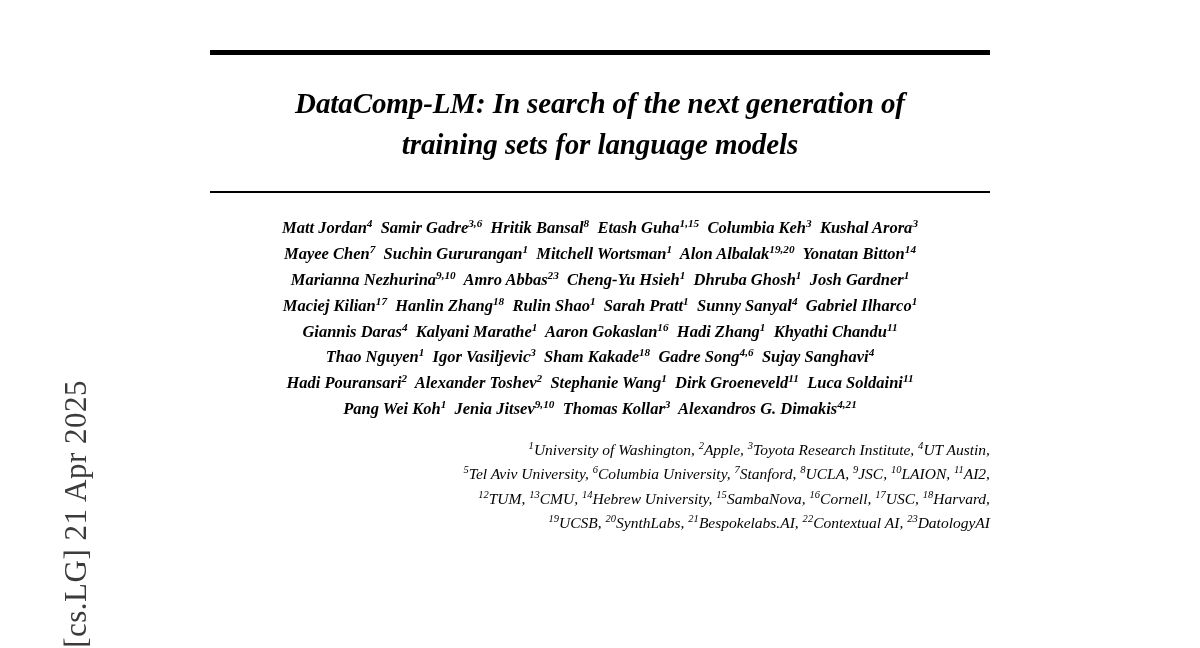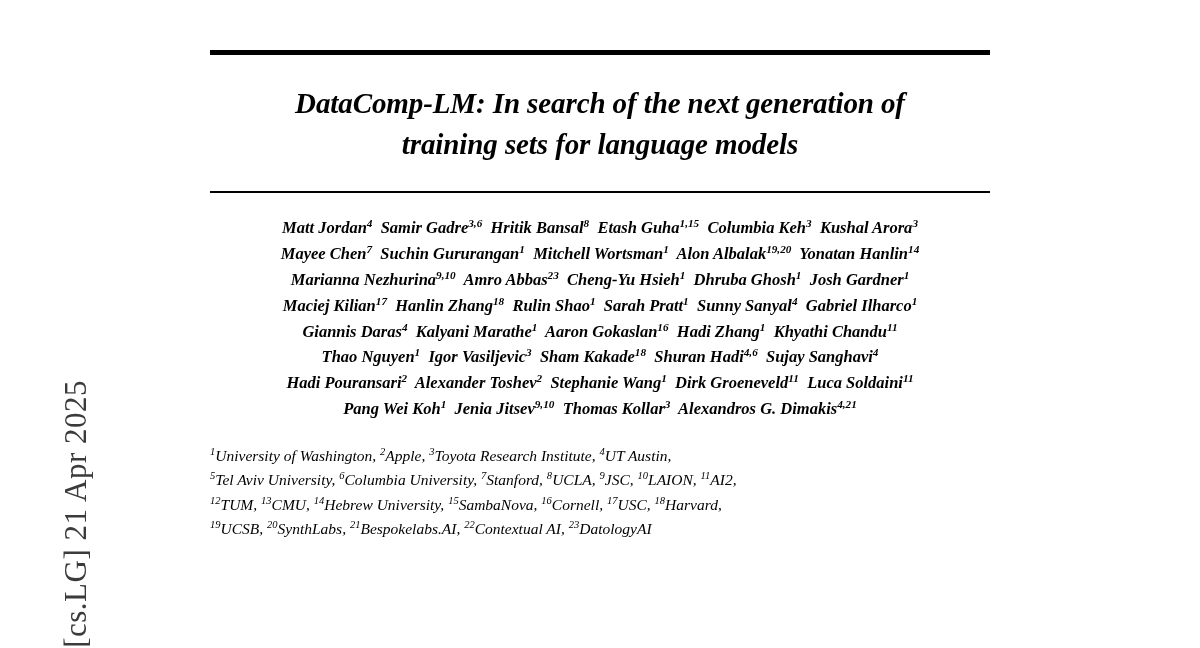--- a/index.html
+++ b/index.html
@@ -73,22 +73,22 @@
   .authors .ln {
     white-space: nowrap;
   }
   sup {
     font-size: 0.68em;
     font-weight: bold;
     vertical-align: super;
     line-height: 0;
   }
   .affiliations {
-    margin-top: 22px;
-    text-align: left;
+    margin-top: 16px;
+    text-align: right;
     font-size: 15.5px;
     font-weight: normal;
     line-height: 1.58;
   }
   .affiliations sup {
     font-weight: normal;
   }
 </style>
 </head>
 <body>
@@ -103,25 +103,25 @@
 
   <div class="title">
     <div>DataComp-LM: In search of the next generation of</div>
     <div>training sets for language models</div>
   </div>
 
   <div class="rule-bottom"></div>
 
   <div class="authors">
       <div class="ln"><span>Matt Jordan</span><sup>4</sup>&nbsp; <span>Samir Gadre</span><sup>3,6</sup>&nbsp; <span>Hritik Bansal</span><sup>8</sup>&nbsp; <span>Etash Guha</span><sup>1,15</sup>&nbsp; <span>Columbia Keh</span><sup>3</sup>&nbsp; <span>Kushal Arora</span><sup>3</sup></div>
-      <div class="ln"><span>Mayee Chen</span><sup>7</sup>&nbsp; <span>Suchin Gururangan</span><sup>1</sup>&nbsp; <span>Mitchell Wortsman</span><sup>1</sup>&nbsp; <span>Alon Albalak</span><sup>19,20</sup>&nbsp; <span>Yonatan Hanlin</span><sup>14</sup></div>
+      <div class="ln"><span>Mayee Chen</span><sup>7</sup>&nbsp; <span>Suchin Gururangan</span><sup>1</sup>&nbsp; <span>Mitchell Wortsman</span><sup>1</sup>&nbsp; <span>Alon Albalak</span><sup>19,20</sup>&nbsp; <span>Yonatan Bitton</span><sup>14</sup></div>
       <div class="ln"><span>Marianna Nezhurina</span><sup>9,10</sup>&nbsp; <span>Amro Abbas</span><sup>23</sup>&nbsp; <span>Cheng-Yu Hsieh</span><sup>1</sup>&nbsp; <span>Dhruba Ghosh</span><sup>1</sup>&nbsp; <span>Josh Gardner</span><sup>1</sup></div>
       <div class="ln"><span>Maciej Kilian</span><sup>17</sup>&nbsp; <span>Hanlin Zhang</span><sup>18</sup>&nbsp; <span>Rulin Shao</span><sup>1</sup>&nbsp; <span>Sarah Pratt</span><sup>1</sup>&nbsp; <span>Sunny Sanyal</span><sup>4</sup>&nbsp; <span>Gabriel Ilharco</span><sup>1</sup></div>
       <div class="ln"><span>Giannis Daras</span><sup>4</sup>&nbsp; <span>Kalyani Marathe</span><sup>1</sup>&nbsp; <span>Aaron Gokaslan</span><sup>16</sup>&nbsp; <span>Hadi Zhang</span><sup>1</sup>&nbsp; <span>Khyathi Chandu</span><sup>11</sup></div>
-      <div class="ln"><span>Thao Nguyen</span><sup>1</sup>&nbsp; <span>Igor Vasiljevic</span><sup>3</sup>&nbsp; <span>Sham Kakade</span><sup>18</sup>&nbsp; <span>Shuran Hadi</span><sup>4,6</sup>&nbsp; <span>Sujay Sanghavi</span><sup>4</sup></div>
+      <div class="ln"><span>Thao Nguyen</span><sup>1</sup>&nbsp; <span>Igor Vasiljevic</span><sup>3</sup>&nbsp; <span>Sham Kakade</span><sup>18</sup>&nbsp; <span>Gadre Song</span><sup>4,6</sup>&nbsp; <span>Sujay Sanghavi</span><sup>4</sup></div>
       <div class="ln"><span>Hadi Pouransari</span><sup>2</sup>&nbsp; <span>Alexander Toshev</span><sup>2</sup>&nbsp; <span>Stephanie Wang</span><sup>1</sup>&nbsp; <span>Dirk Groeneveld</span><sup>11</sup>&nbsp; <span>Luca Soldaini</span><sup>11</sup></div>
       <div class="ln"><span>Pang Wei Koh</span><sup>1</sup>&nbsp; <span>Jenia Jitsev</span><sup>9,10</sup>&nbsp; <span>Thomas Kollar</span><sup>3</sup>&nbsp; <span>Alexandros G. Dimakis</span><sup>4,21</sup></div>
     </div>
 
   <div class="affiliations">
       <div class="ln"><sup>1</sup><span>University of Washington,</span> <sup>2</sup><span>Apple,</span> <sup>3</sup><span>Toyota Research Institute,</span> <sup>4</sup><span>UT Austin,</span></div>
       <div class="ln"><sup>5</sup><span>Tel Aviv University,</span> <sup>6</sup><span>Columbia University,</span> <sup>7</sup><span>Stanford,</span> <sup>8</sup><span>UCLA,</span> <sup>9</sup><span>JSC,</span> <sup>10</sup><span>LAION,</span> <sup>11</sup><span>AI2,</span></div>
       <div class="ln"><sup>12</sup><span>TUM,</span> <sup>13</sup><span>CMU,</span> <sup>14</sup><span>Hebrew University,</span> <sup>15</sup><span>SambaNova,</span> <sup>16</sup><span>Cornell,</span> <sup>17</sup><span>USC,</span> <sup>18</sup><span>Harvard,</span></div>
       <div class="ln"><sup>19</sup><span>UCSB,</span> <sup>20</sup><span>SynthLabs,</span> <sup>21</sup><span>Bespokelabs.AI,</span> <sup>22</sup><span>Contextual AI,</span> <sup>23</sup><span>DatologyAI</span></div>
     </div>

